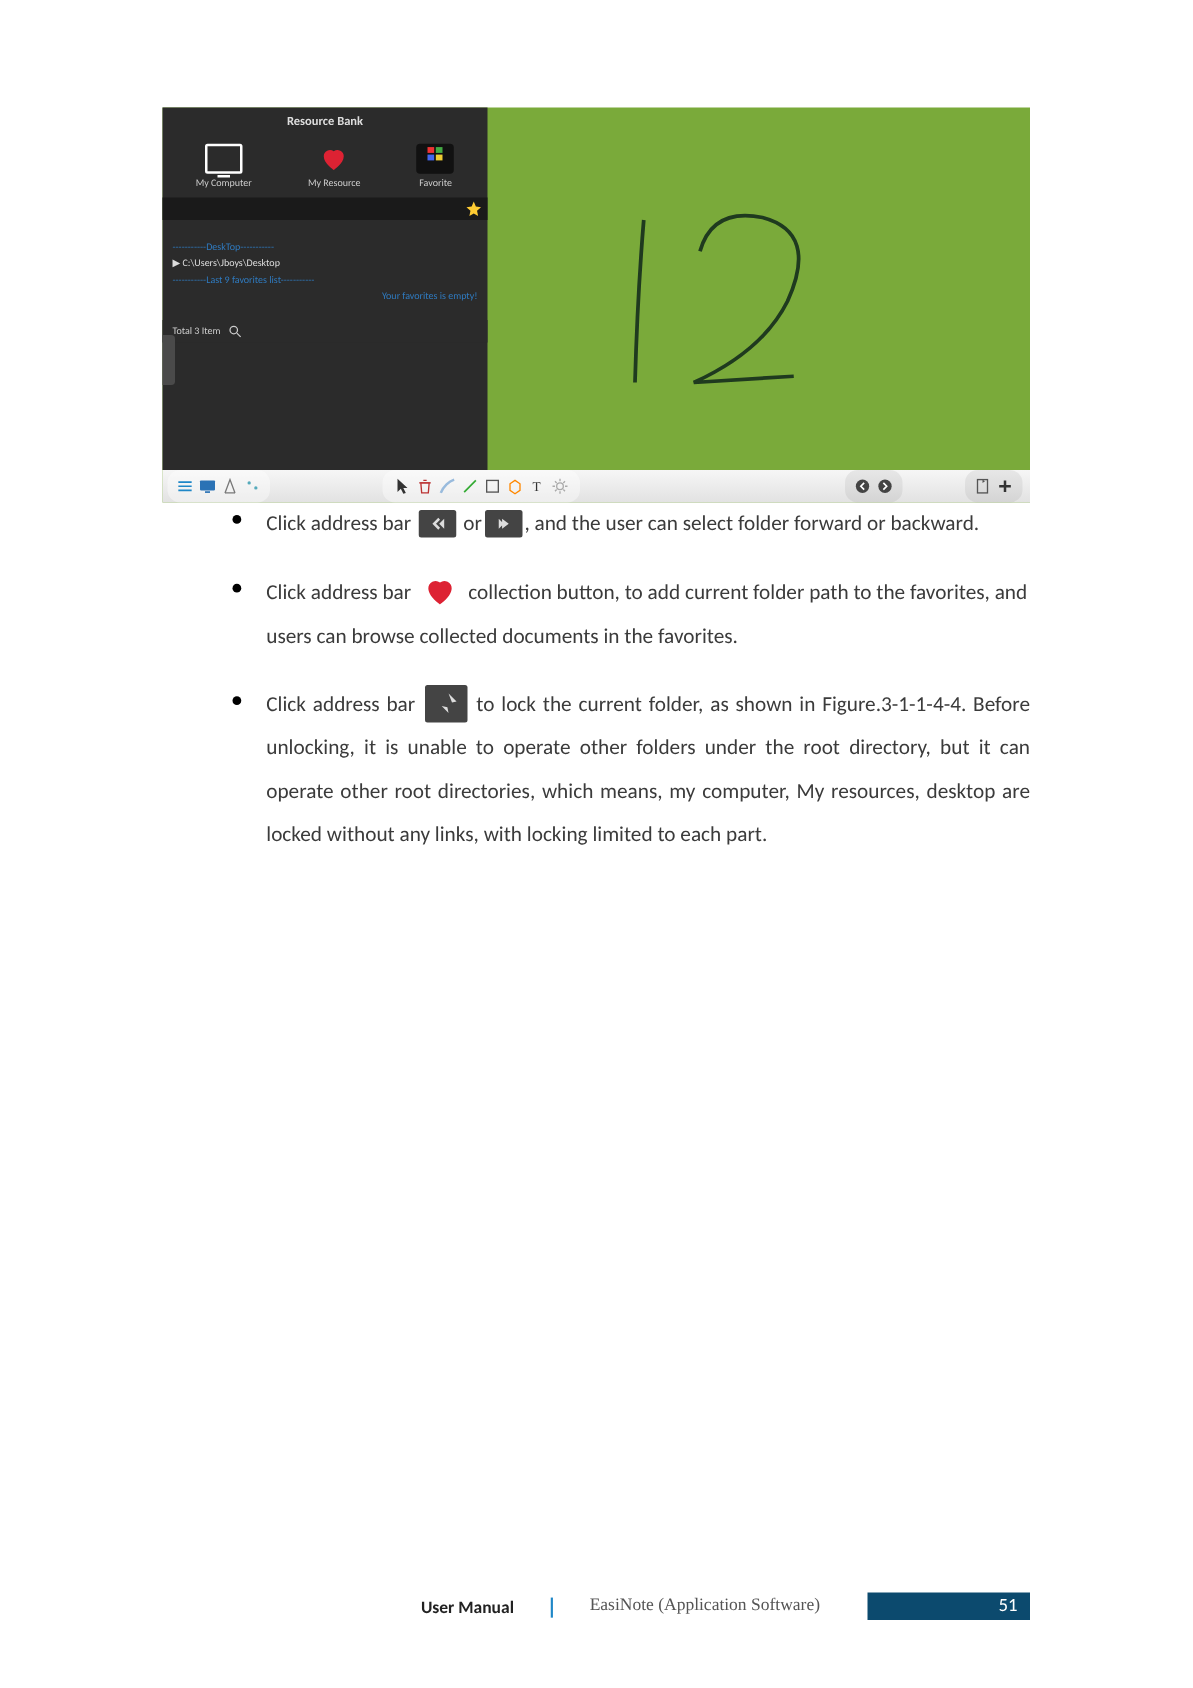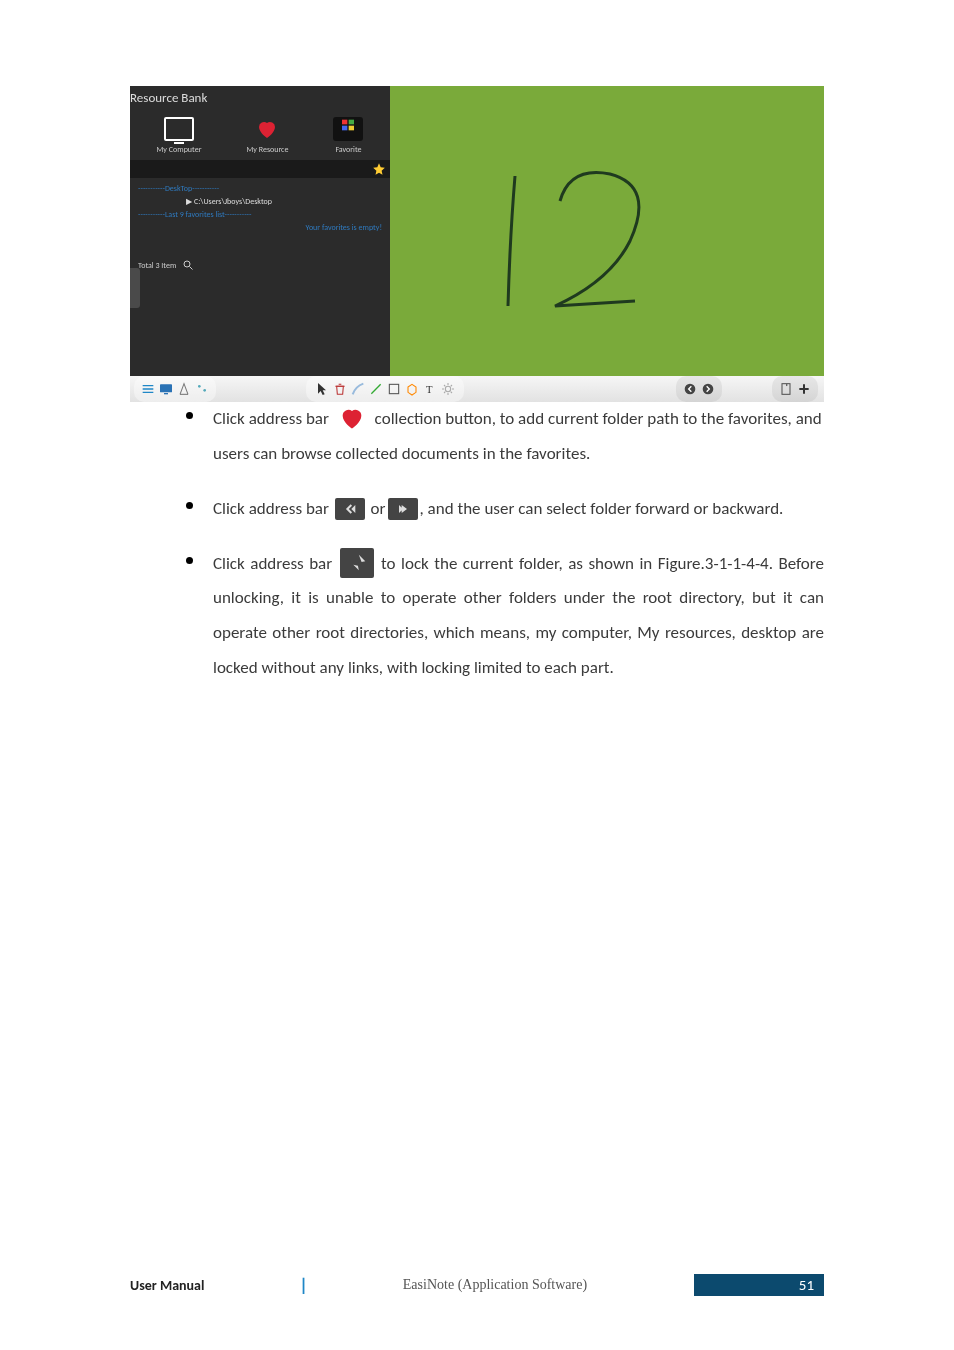--- a/index.html
+++ b/index.html
@@ -24,24 +24,24 @@
   }
   .panel {
     position: absolute;
     left: 0; top: 0;
     width: 260px; height: 290px;
     background: #2b2b2b;
     color: #ddd;
     font-size: 9px;
   }
   .panel-title {
-    text-align: left;
-    font-weight: normal;
+    text-align: center;
+    font-weight: bold;
     padding: 4px 0;
-    font-size: 13px;
+    font-size: 10px;
   }
   .tabs {
     display: flex;
     justify-content: space-around;
     align-items: flex-end;
     padding: 8px 10px 6px 10px;
     gap: 12px;
   }
   .tab { text-align: center; font-size: 8px; color: #ccc; }
   .tab .ico { width: 30px; height: 24px; margin: 0 auto 3px; display:block; }
@@ -50,26 +50,26 @@
   .ico-heart svg { width:30px; height:24px; display:block;}
   .ico-fav { background:#111; border-radius:3px; position:relative; display:flex; align-items:center; justify-content:center;}
   .ico-fav svg { width:16px; height:16px; }
   .addrbar {
     height: 18px;
     background: #1a1a1a;
     position: relative;
   }
   .addrbar .star { position:absolute; right:4px; top:2px; width:14px; height:14px; }
   .list {
-    padding: 4px 8px;
+    padding: 16px 8px;
     font-size: 8px;
     line-height: 13px;
   }
   .list .grp { color:#2f7abf; }
-  .list .path { color:#ddd;margin-left:48px; }
+  .list .path { color:#ddd; }
   .list .empty { color:#2f7abf;text-align:right; }
   .total-row {
     position: absolute;
     left: 0;
     top: 170px;
     width: 100%;
     padding: 3px 8px;
     font-size: 8px;
     color:#ccc;
     display:flex;
@@ -147,23 +147,24 @@
   .inline-heart { display:inline-block; width:34px; height:28px; vertical-align:-8px; margin:0 2px;}
   .inline-heart svg { width:100%; height:100%; }
   .inline-pin { display:inline-block; width:34px; height:30px; vertical-align:-9px; background:#444; border-radius:2px; margin:0 2px; position:relative;}
   .inline-pin svg { position:absolute; inset:0; margin:auto; width:22px; height:22px;}
   
   .footer {
     position:absolute;
     left:0; right:0; bottom:54px;
     display:flex;
     align-items:center;
-    justify-content:space-between;
+    justify-content:flex-end;
     padding:0 130px;
     font-size:14px;
+    gap:20px;
   }
   .footer .um { font-weight:bold; color:#222; }
   .footer .sep { color:#1f87c7; font-weight:bold; margin:0 6px; font-size:18px; }
   .footer .app { color:#555; margin-right:18px;font-family:Liberation Serif, serif; }
   .footer .pg {
     background:#0c4a6e;
     color:#fff;
     width:130px; height:22px;
     display:flex; align-items:center; justify-content:flex-end;
     padding-right:10px;
@@ -328,40 +329,40 @@
           </span>
       </div>
     </div>
   </div>
 
 
   <div class="bullets">
     <div class="bullet">
       <span class="dot"></span>
       <div class="btxt">
-        <span>Click address bar </span><span class="inline-heart"><svg viewBox="0 0 24 24">
-              <path fill="#d23" d="M12 21s-8-5.3-8-11a5 5 0 0 1 8-4 5 5 0 0 1 8 4c0 5.7-8 11-8 11z"></path>
-            </svg></span><span> collection button, to add current folder path to the favorites, and users can browse collected documents in the favorites.</span>
-      </div>
-    </div>
-
-    <div class="bullet">
-      <span class="dot"></span>
-      <div class="btxt">
         <span>Click address bar </span><span class="inline-ico small"><svg width="22" height="16" viewBox="0 0 24 24">
               <path d="M14 6l-6 6 6 6" fill="none" stroke="#ddd" stroke-width="3"></path>
               <path d="M20 6l-6 6 6 6" fill="#ddd"></path>
             </svg></span><span> or</span><span class="inline-ico small"><svg width="22" height="16" viewBox="0 0 24 24">
               <path d="M6 6l6 6-6 6M10 6l8 6-8 6z" fill="#ddd"></path>
             </svg></span><span>, and the user can select folder forward or backward.</span>
       </div>
     </div>
 
     <div class="bullet">
       <span class="dot"></span>
+      <div class="btxt">
+        <span>Click address bar </span><span class="inline-heart"><svg viewBox="0 0 24 24">
+              <path fill="#d23" d="M12 21s-8-5.3-8-11a5 5 0 0 1 8-4 5 5 0 0 1 8 4c0 5.7-8 11-8 11z"></path>
+            </svg></span><span> collection button, to add current folder path to the favorites, and users can browse collected documents in the favorites.</span>
+      </div>
+    </div>
+
+    <div class="bullet">
+      <span class="dot"></span>
       <div class="btxt just">
         <span>Click  address  bar </span><span class="inline-pin"><svg viewBox="0 0 24 24">
               <path d="M14 3l7 7-4 1-4 4 1 5-3-3-6 6 6-6-3-3 5 1 4-4z" fill="#ddd"></path>
             </svg></span><span> to  lock  the  current  folder,  as  shown  in Figure.3-1-1-4-4. Before unlocking, it is unable to operate other folders under the root directory, but it can operate other root directories, which means, my computer, My resources, desktop are locked without any links, with locking limited to each part.</span>
       </div>
     </div>
   </div>
 </div>
 
 <div class="footer">

